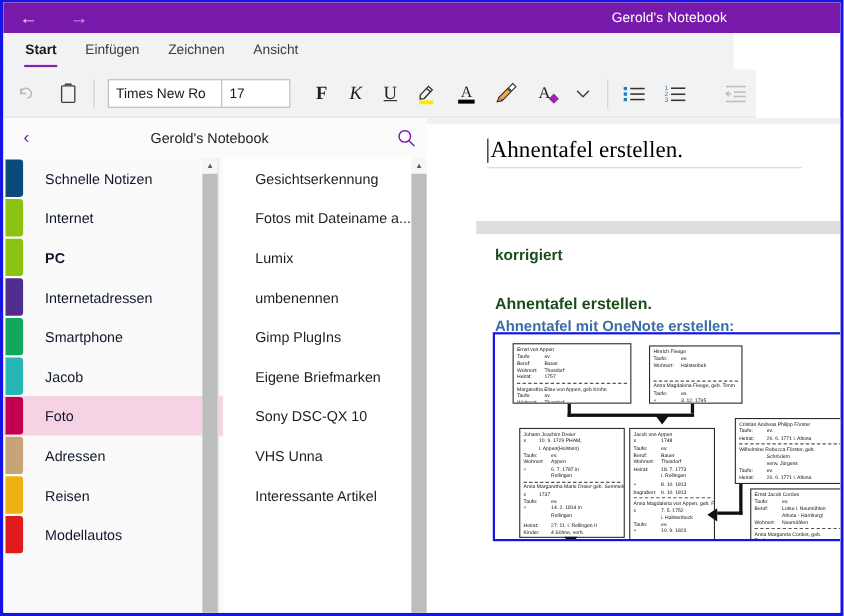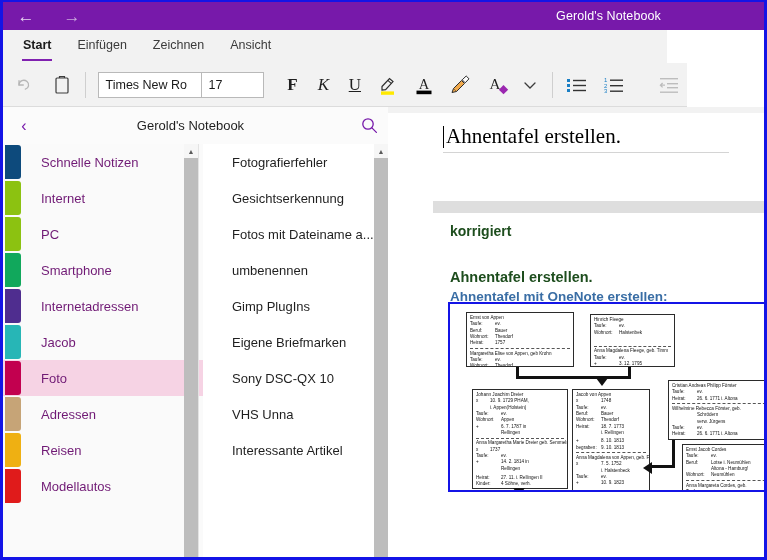--- a/index.html
+++ b/index.html
@@ -161,24 +161,24 @@
     display: flex; align-items: center;
   }
   .sec-color {
     position: absolute; left: 2px; top: 1px;
     width: 16px; height: 34px;
     border-radius: 0 3px 3px 0;
   }
   .sec-label {
     margin-left: 38px;
     font-size: 13px;
-    color: #701a75;
+    color: #0f172a;
     white-space: nowrap;
   }
-  .section-row.bold .sec-label { font-weight: normal; }
+  .section-row.bold .sec-label { font-weight: bold; }
   .section-row.selected { background: #f6d3e4; }
   .sec-scroll {
     position: absolute; left: 181px; top: 142px;
     width: 14px; height: 415px;
     background: #f0f0f0;
   }
   .sec-scroll .sb-up {
     height: 14px;
     background: #f6f6f6;
     display: flex; align-items: center; justify-content: center;
@@ -506,26 +506,26 @@
     </div>
     <div class="section-row">
       <span class="sec-color" style="background:#8cc211"></span>
       <span class="sec-label">Internet</span>
     </div>
     <div class="section-row bold">
       <span class="sec-color" style="background:#8cc211"></span>
       <span class="sec-label">PC</span>
     </div>
     <div class="section-row">
+      <span class="sec-color" style="background:#4f2d8f"></span>
+      <span class="sec-label">Internetadressen</span>
+    </div>
+    <div class="section-row">
       <span class="sec-color" style="background:#11a85c"></span>
       <span class="sec-label">Smartphone</span>
-    </div>
-    <div class="section-row">
-      <span class="sec-color" style="background:#4f2d8f"></span>
-      <span class="sec-label">Internetadressen</span>
     </div>
     <div class="section-row">
       <span class="sec-color" style="background:#27b6b6"></span>
       <span class="sec-label">Jacob</span>
     </div>
     <div class="section-row selected">
       <span class="sec-color" style="background:#c2004f"></span>
       <span class="sec-label">Foto</span>
     </div>
     <div class="section-row">
@@ -543,27 +543,27 @@
   </div>
 
   <div class="sec-scroll">
     <div class="sb-up">▲</div>
     <div class="sb-thumb"></div>
   </div>
   <div class="sec-divider"></div>
 
   <div class="pages">
     <div class="page-row">
-      <span class="page-label">Fotografierfehler</span>
-    </div>
-    <div class="page-row">
       <span class="page-label">Gesichtserkennung</span>
     </div>
     <div class="page-row">
       <span class="page-label">Fotos mit Dateiname a...</span>
+    </div>
+    <div class="page-row">
+      <span class="page-label">Lumix</span>
     </div>
     <div class="page-row">
       <span class="page-label">umbenennen</span>
     </div>
     <div class="page-row">
       <span class="page-label">Gimp PlugIns</span>
     </div>
     <div class="page-row">
       <span class="page-label">Eigene Briefmarken</span>
     </div>

